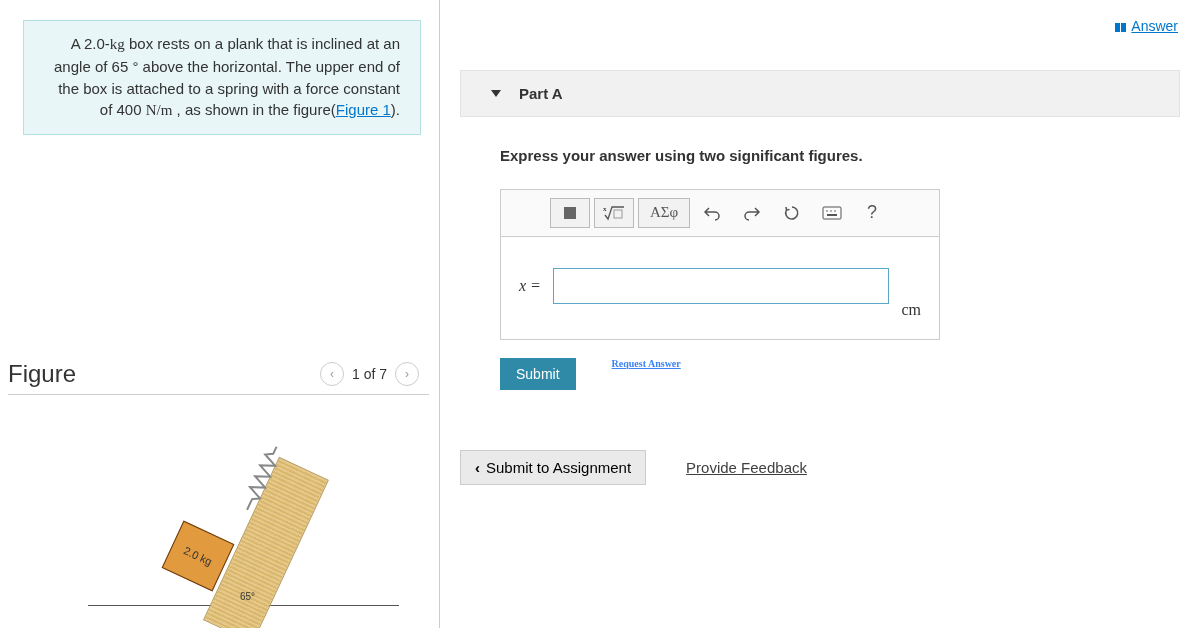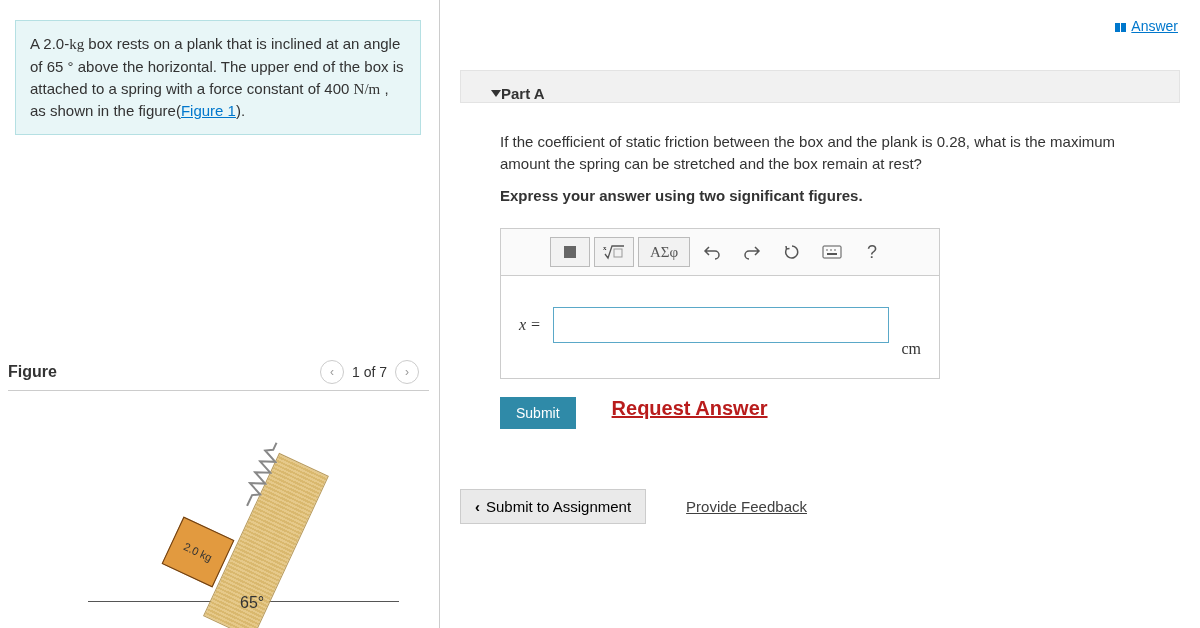--- a/index.html
+++ b/index.html
@@ -12,63 +12,64 @@
     width: 1200px;
     height: 628px;
     overflow: hidden;
   }
   .container { display: flex; height: 100%; }
   .left-col { width: 440px; padding: 15px 10px 0 8px; border-right: 1px solid #ccc; height:100%; overflow:hidden;}
   .right-col { flex: 1; padding: 0; position: relative; }
   .problem-box {
     border: 1px solid #b5e0e3;
     background: #e8f6f7;
-    padding: 12px 14px;
+    padding: 12px 20px;
     font-size: 15px;
     line-height: 1.45;
-    margin: 5px 8px 0 7px;
+    margin: 5px 8px 0 15px;
+    text-align: right;
   }
   .figure-link { color: #0077cc; text-decoration: underline; }
   .fig-hdr {
     margin-top: 225px;
     padding: 0 10px 6px 0;
     border-bottom: 1px solid #ccc;
     display:flex;
     align-items:center;
     justify-content: space-between;
   }
-  .fig-title { font-size: 16px; font-weight: bold; }
+  .fig-title { font-size: 24px; font-weight: normal; }
   .fig-nav { display:flex; align-items:center; gap:8px; font-size:14px;}
   .navbtn {
     width:24px;height:24px;border:1px solid #ccc;border-radius:50%;
     display:flex;align-items:center;justify-content:center;color:#999;font-size:12px;background:#fff;
   }
   .figure-img { text-align:center; margin-top:20px; position:relative; height:220px;}
   
   
   .ground{position:absolute;left:80px;right:30px;top:190px;height:1px;background:#555;}
   .plank{position:absolute;left:195px;top:25px;width:55px;height:180px;
      background: repeating-linear-gradient(0deg,#e6c98a,#e6c98a 2px,#d9b86e 2px,#d9b86e 4px);
      transform-origin: bottom left; transform: rotate(25deg);
      border:1px solid #b89a5a;}
   .spring{position:absolute;left:230px;top:25px;width:18px;height:70px;transform-origin:bottom center;transform:rotate(25deg);}
   .spring svg{width:100%;height:100%;}
   .box{position:absolute;left:162px;top:115px;width:56px;height:52px;background:#e29a3f;border:1px solid #6b3e14;
       transform:rotate(25deg);display:flex;align-items:center;justify-content:center;font-size:11px;}
-  .angle-lbl{position:absolute;left:232px;top:183px;font-size:16px;}
+  .angle-lbl{position:absolute;left:232px;top:176px;font-size:10px;}
 
   .review{position:absolute;top:18px;right:22px;color:#0077cc;text-decoration:underline;font-size:14px;}
   .review-icon{display:inline-block;vertical-align:middle;margin-right:4px;}
   .review-icon span{display:inline-block;width:5px;height:9px;background:#0077cc;margin-right:1px;}
   
   .part-hdr{
     margin:70px 20px 0 20px;
-    padding: 14px 20px 0 30px;
+    padding: 14px 20px 14px 30px;
     background:#f1f1f1;border:1px solid #e3e3e3;
-    display:flex;align-items:center;font-weight:bold;font-size:15px;
+    display:flex;align-items:center;gap:18px;font-weight:bold;font-size:15px;
   }
   .tri{width:0;height:0;border-left:5px solid transparent;border-right:5px solid transparent;border-top:7px solid #333;}
   .qtext{margin:28px 40px 0 60px;font-size:15px;line-height:1.45;}
   .qbold{font-weight:bold;margin-top:10px;}
   
   .answer-box{
     margin:22px 0 0 60px;
     width:440px;
     border:1px solid #ccc;
   }
@@ -82,21 +83,21 @@
   }
   .tool-bordered{border:1px solid #bbb;background:#f2f2f2;margin:0 2px;}
   .tool-sq{width:12px;height:12px;background:#666;display:inline-block;}
   .answer-row{display:flex;align-items:center;gap:12px;padding:16px 18px 20px 18px;background:#fff;}
   .eq{font-style:italic;font-family:'Times New Roman',serif;font-size:16px;}
   .ans-input{flex:1;height:36px;border:1.5px solid #5aa8c8;padding:4px 8px;font-size:14px;}
   .unit{font-family:'Times New Roman',serif;font-size:16px;margin-top:48px;}
   
   .actions{margin:18px 0 0 60px;display:flex;align-items:flex-start;gap:36px;}
   .submit-btn{background:#2f8aa8;color:#fff;border:none;padding:8px 16px;font-size:14px;cursor:pointer;}
-  .req-link{color:#b91c1c;text-decoration:underline;font-weight:bold;font-size:20px;}
+  .req-link{color:#3b82f6;text-decoration:underline;font-weight:bold;font-size:10px;font-family:Liberation Serif, serif;}
   
   .bottom-row{margin:60px 0 0 20px;display:flex;align-items:center;gap:40px;}
   .return-btn{background:#eaeaea;border:1px solid #ccc;padding:8px 14px;font-size:15px;display:flex;align-items:center;gap:6px;cursor:pointer;}
   .chev{font-weight:bold;}
   .feedback-link{color:#404040;text-decoration:underline;font-size:15px;}
 </style>
 </head>
 <body>
 
 <div class="container">
@@ -133,21 +134,20 @@
     <a class="review" href="#">
       <span class="review-icon"><span></span><span></span></span><span>Answer</span>
     </a>
 
     <div class="part-hdr">
       <div class="tri"></div>
       <span>Part A</span>
     </div>
 
     <div class="qtext">
-      <div>If the coefficient of static friction between the box and the plank is 0.28, what is the maximum amount the spring can be stretched and the box remain at rest?</div>
       <div class="qbold">Express your answer using two significant figures.</div>
     </div>
 
     <div class="answer-box">
       <div class="toolbar">
         <div class="tool tool-bordered">
             <span class="tool-sq"></span>
           </div>
         <div class="tool tool-bordered" style="font-family:'Times New Roman',serif;">
           <svg width="22" height="16" viewBox="0 0 22 16">

